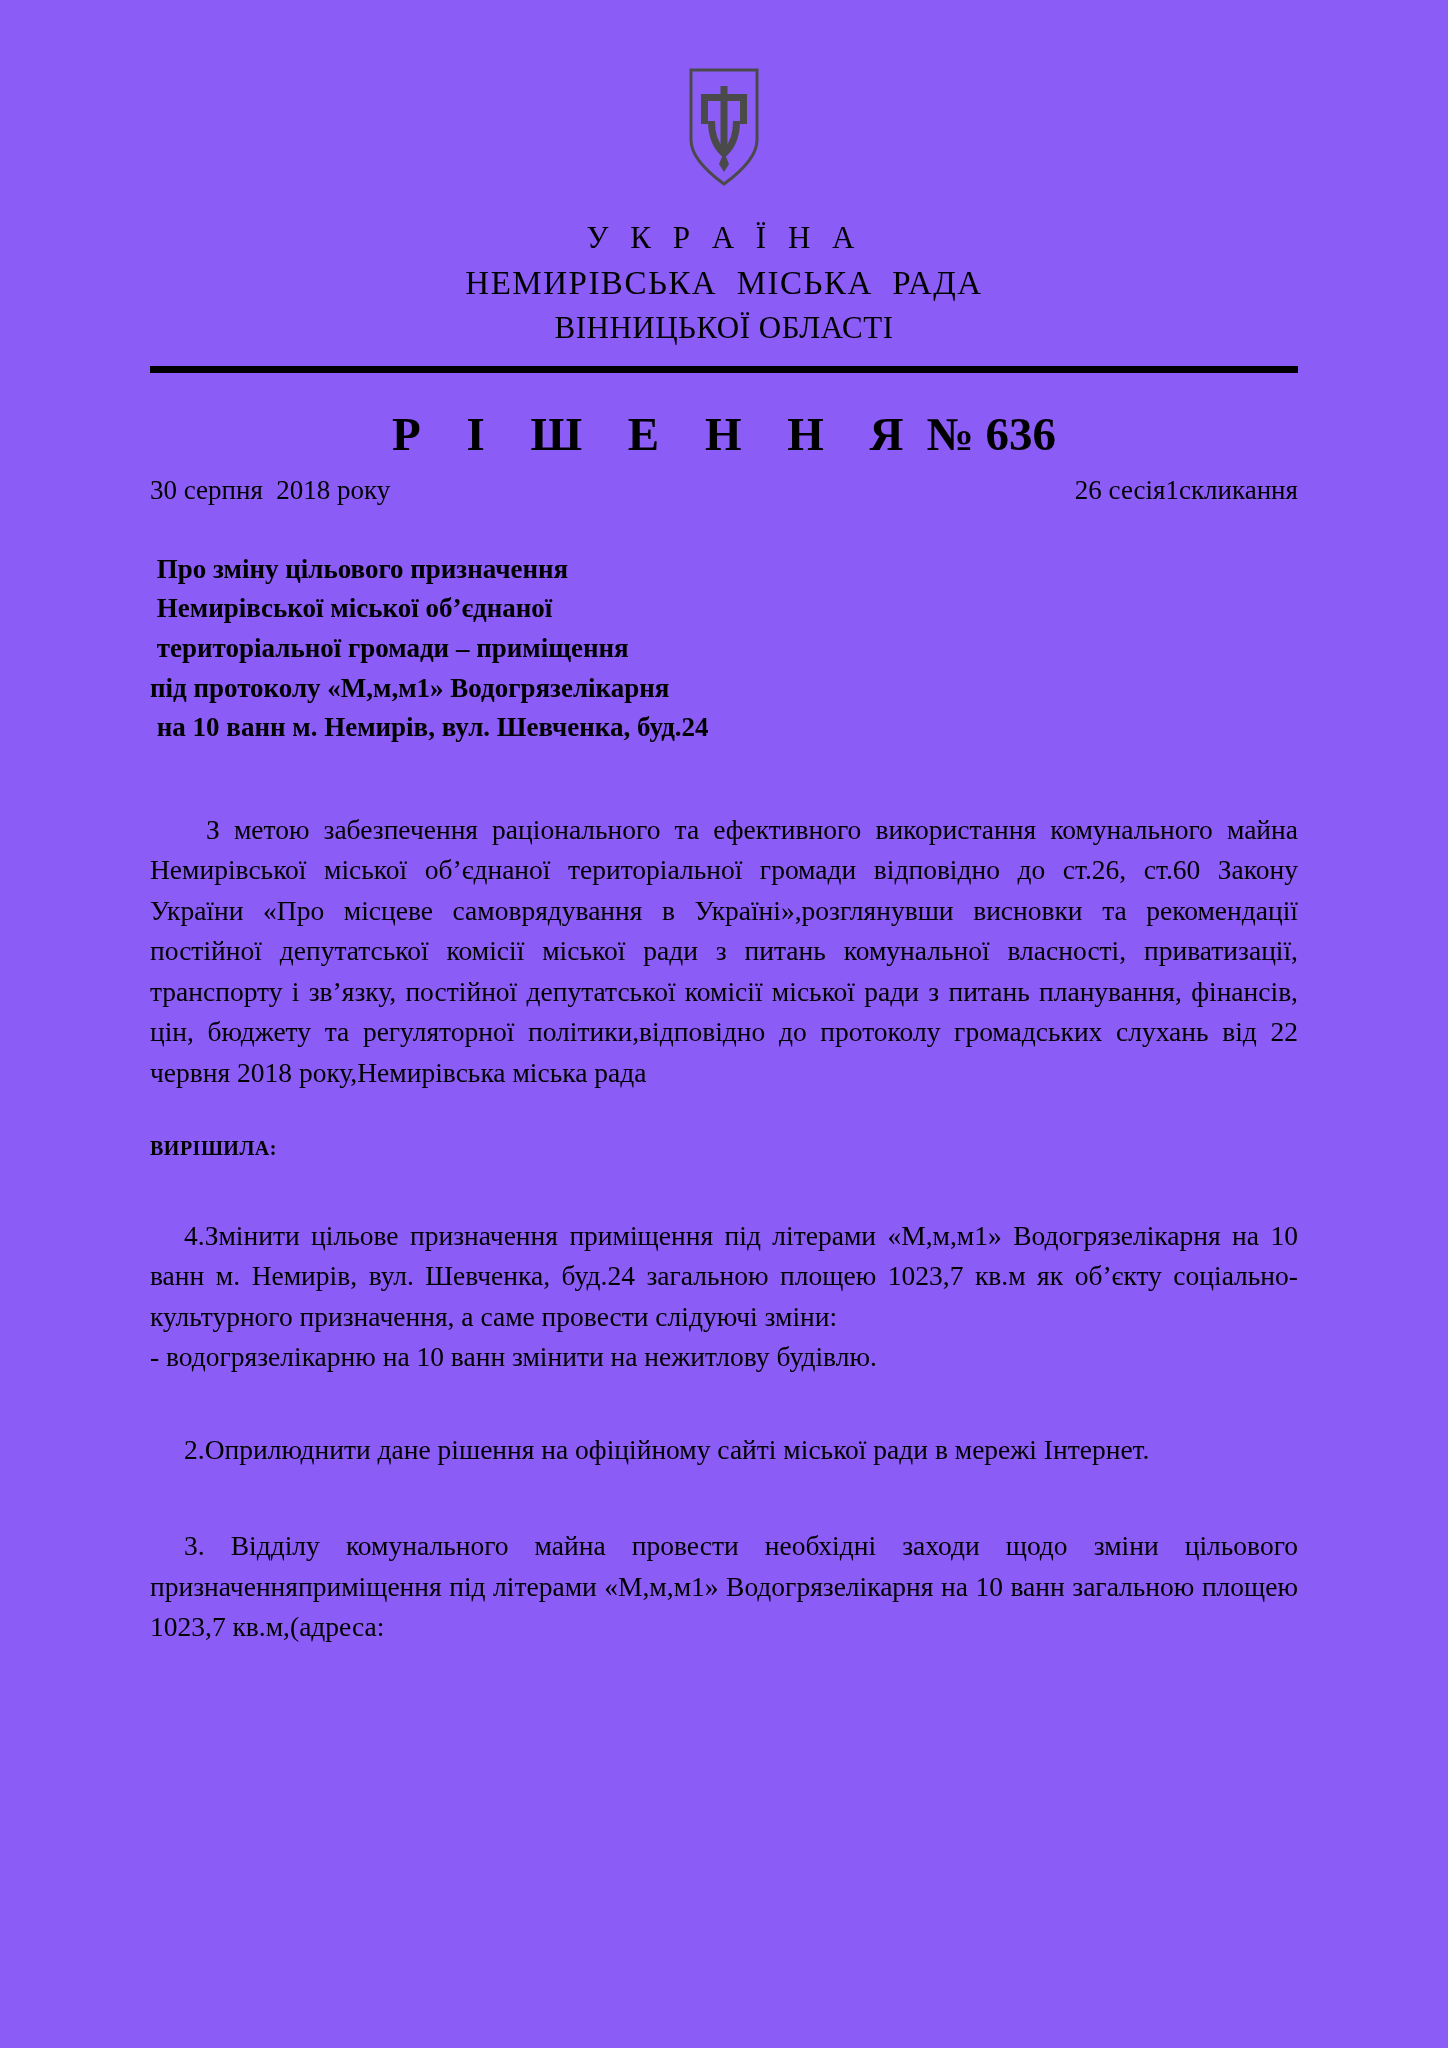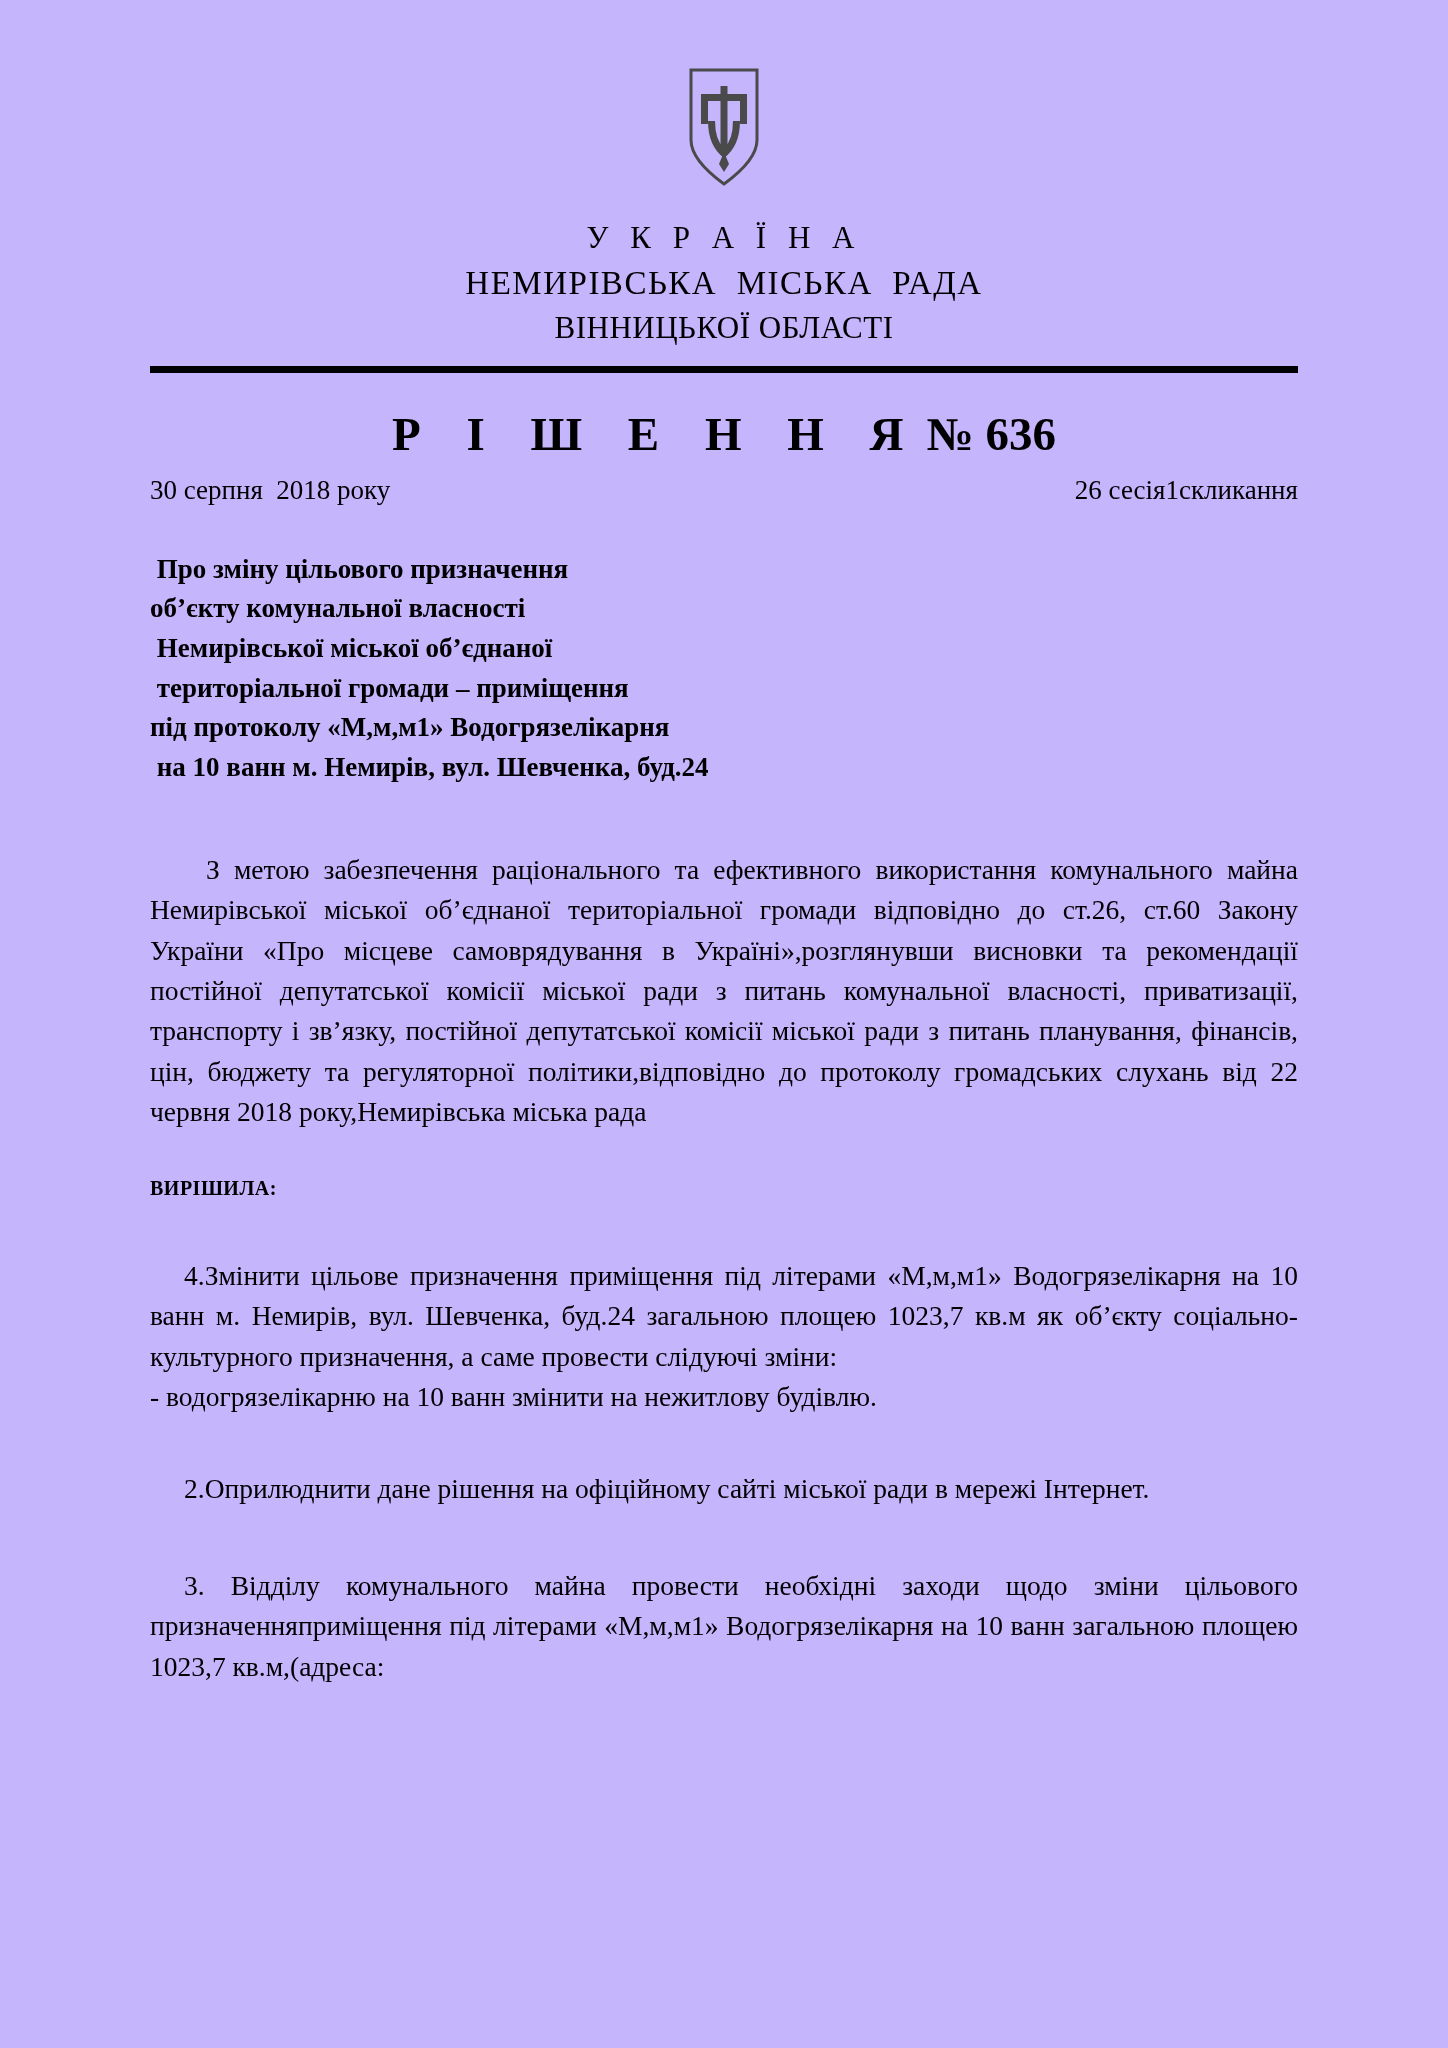--- a/index.html
+++ b/index.html
@@ -14,21 +14,21 @@
     font-family: "Liberation Serif", "DejaVu Serif", serif;
     color: #000000;
     -webkit-font-smoothing: antialiased;
   }
   .page {
     position: relative;
     width: 1448px;
     min-height: 2048px;
     box-sizing: border-box;
     padding: 0;
-    background: #c4b5fd;
+    background: #8b5cf6;
   }
 
   
   .emblem-wrap {
     padding-top: 68px;
     display: flex;
     justify-content: center;
     align-items: flex-start;
   }
   .emblem {
@@ -193,21 +193,20 @@
     <div class="doc-title"><span class="word">Р І Ш Е Н Н Я</span><span class="num">№ 636</span></div>
   </div>
 
   <div class="meta-row">
     <div>30 серпня  2018 року</div>
     <div>26 сесія1скликання</div>
   </div>
 
   <div class="subject-block">
     <span class="sline"> Про зміну цільового призначення</span>
-    <span class="sline">об’єкту комунальної власності</span>
     <span class="sline"> Немирівської міської об’єднаної</span>
     <span class="sline"> територіальної громади – приміщення</span>
     <span class="sline">під протоколу «М,м,м1» Водогрязелікарня</span>
     <span class="sline"> на 10 ванн м. Немирів, вул. Шевченка, буд.24</span>
   </div>
 
   <div class="body-block">
 
     <p class="para first-body">З метою забезпечення раціонального та ефективного використання комунального майна Немирівської міської об’єднаної територіальної громади відповідно до ст.26, ст.60 Закону України «Про місцеве самоврядування в Україні»,розглянувши висновки та рекомендації постійної депутатської комісії міської ради  з питань   комунальної власності, приватизації, транспорту і зв’язку, постійної депутатської комісії  міської ради з питань планування, фінансів, цін, бюджету та регуляторної політики,відповідно до протоколу громадських слухань від 22 червня 2018 року,Немирівська міська рада</p>
 

